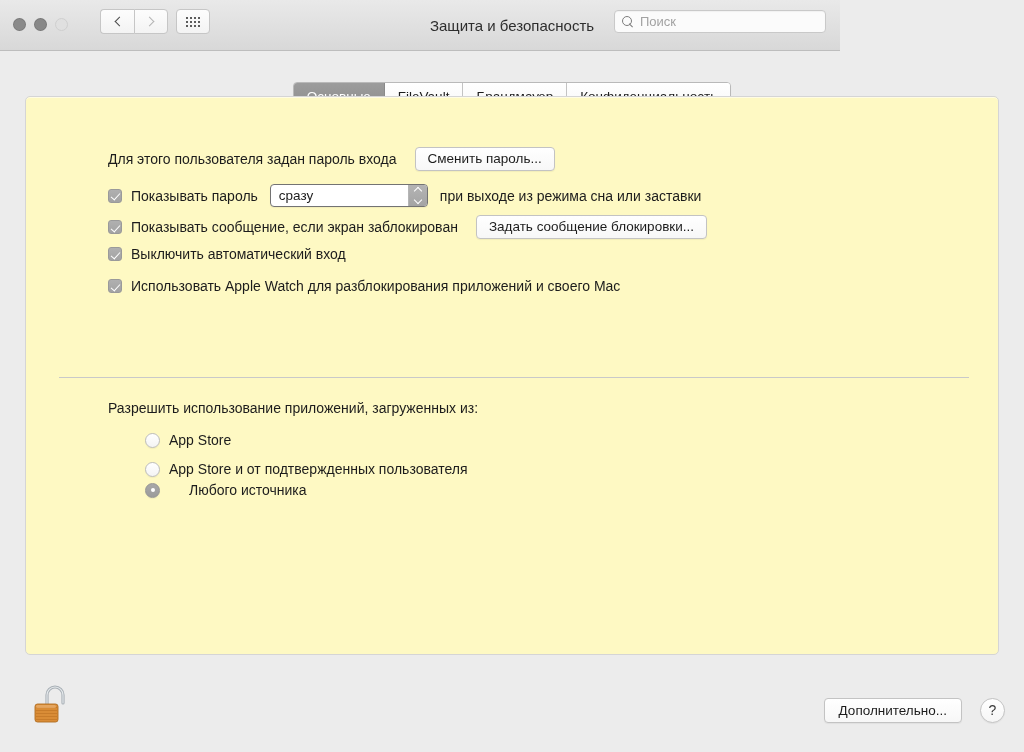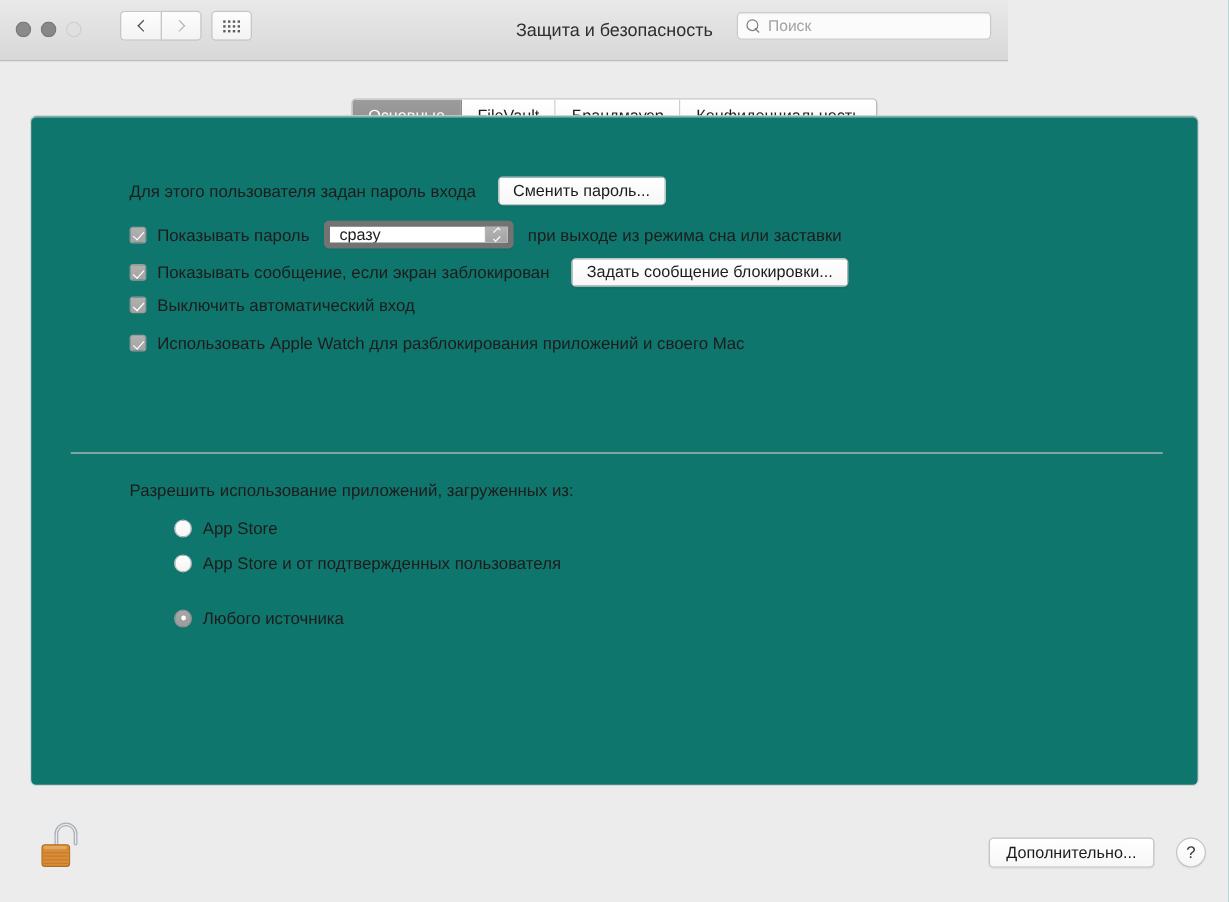--- a/index.html
+++ b/index.html
@@ -163,21 +163,21 @@
     background: linear-gradient(to bottom, #9c9c9c, #8d8d8d);
     color: #ffffff;
     border-right-color: #8a8a8a;
   }
 
   
   .panel {
     position: absolute;
     left: 25px; top: 96px;
     width: 974px; height: 559px;
-    background: #0f766e;
+    background: #fef9c3;
     border: 1px solid #d5d5d5;
     border-radius: 5px;
     box-shadow: inset 0 1px 0 rgba(255,255,255,0.55);
   }
 
   
   .row {
     position: absolute;
     display: flex;
     align-items: center;
@@ -223,21 +223,21 @@
     transform: rotate(42deg);
   }
 
   
   .popup {
     height: 23px;
     width: 158px;
     display: flex;
     align-items: center;
     background: #ffffff;
-    border: 5px solid #737373;
+    border: 1px solid #737373;
     border-radius: 4px;
     overflow: hidden;
     box-shadow: 0 1px 1px rgba(0,0,0,0.05);
   }
   .popup-value {
     flex: 1;
     padding-left: 8px;
     font-size: 13.5px;
     color: #1c1c1c;
     white-space: nowrap;
@@ -440,21 +440,21 @@
   <div class="row" style="left:119px; top:335px;">
     <span class="radio"></span>
     <span class="lbl">App Store</span>
   </div>
 
   <div class="row" style="left:119px; top:364px;">
     <span class="radio"></span>
     <span class="lbl">App Store и от подтвержденных пользователя</span>
   </div>
 
-  <div class="row" style="left:119px; top:410px;">
+  <div class="row" style="left:119px; top:385px;gap:20px;">
     <span class="radio selected"></span>
     <span class="lbl">Любого источника</span>
   </div>
 
 </div>
 
 <div class="lock-area">
   <span class="lock-icon">
     <svg width="40" height="48" viewBox="0 0 40 48" xmlns="http://www.w3.org/2000/svg">
 

